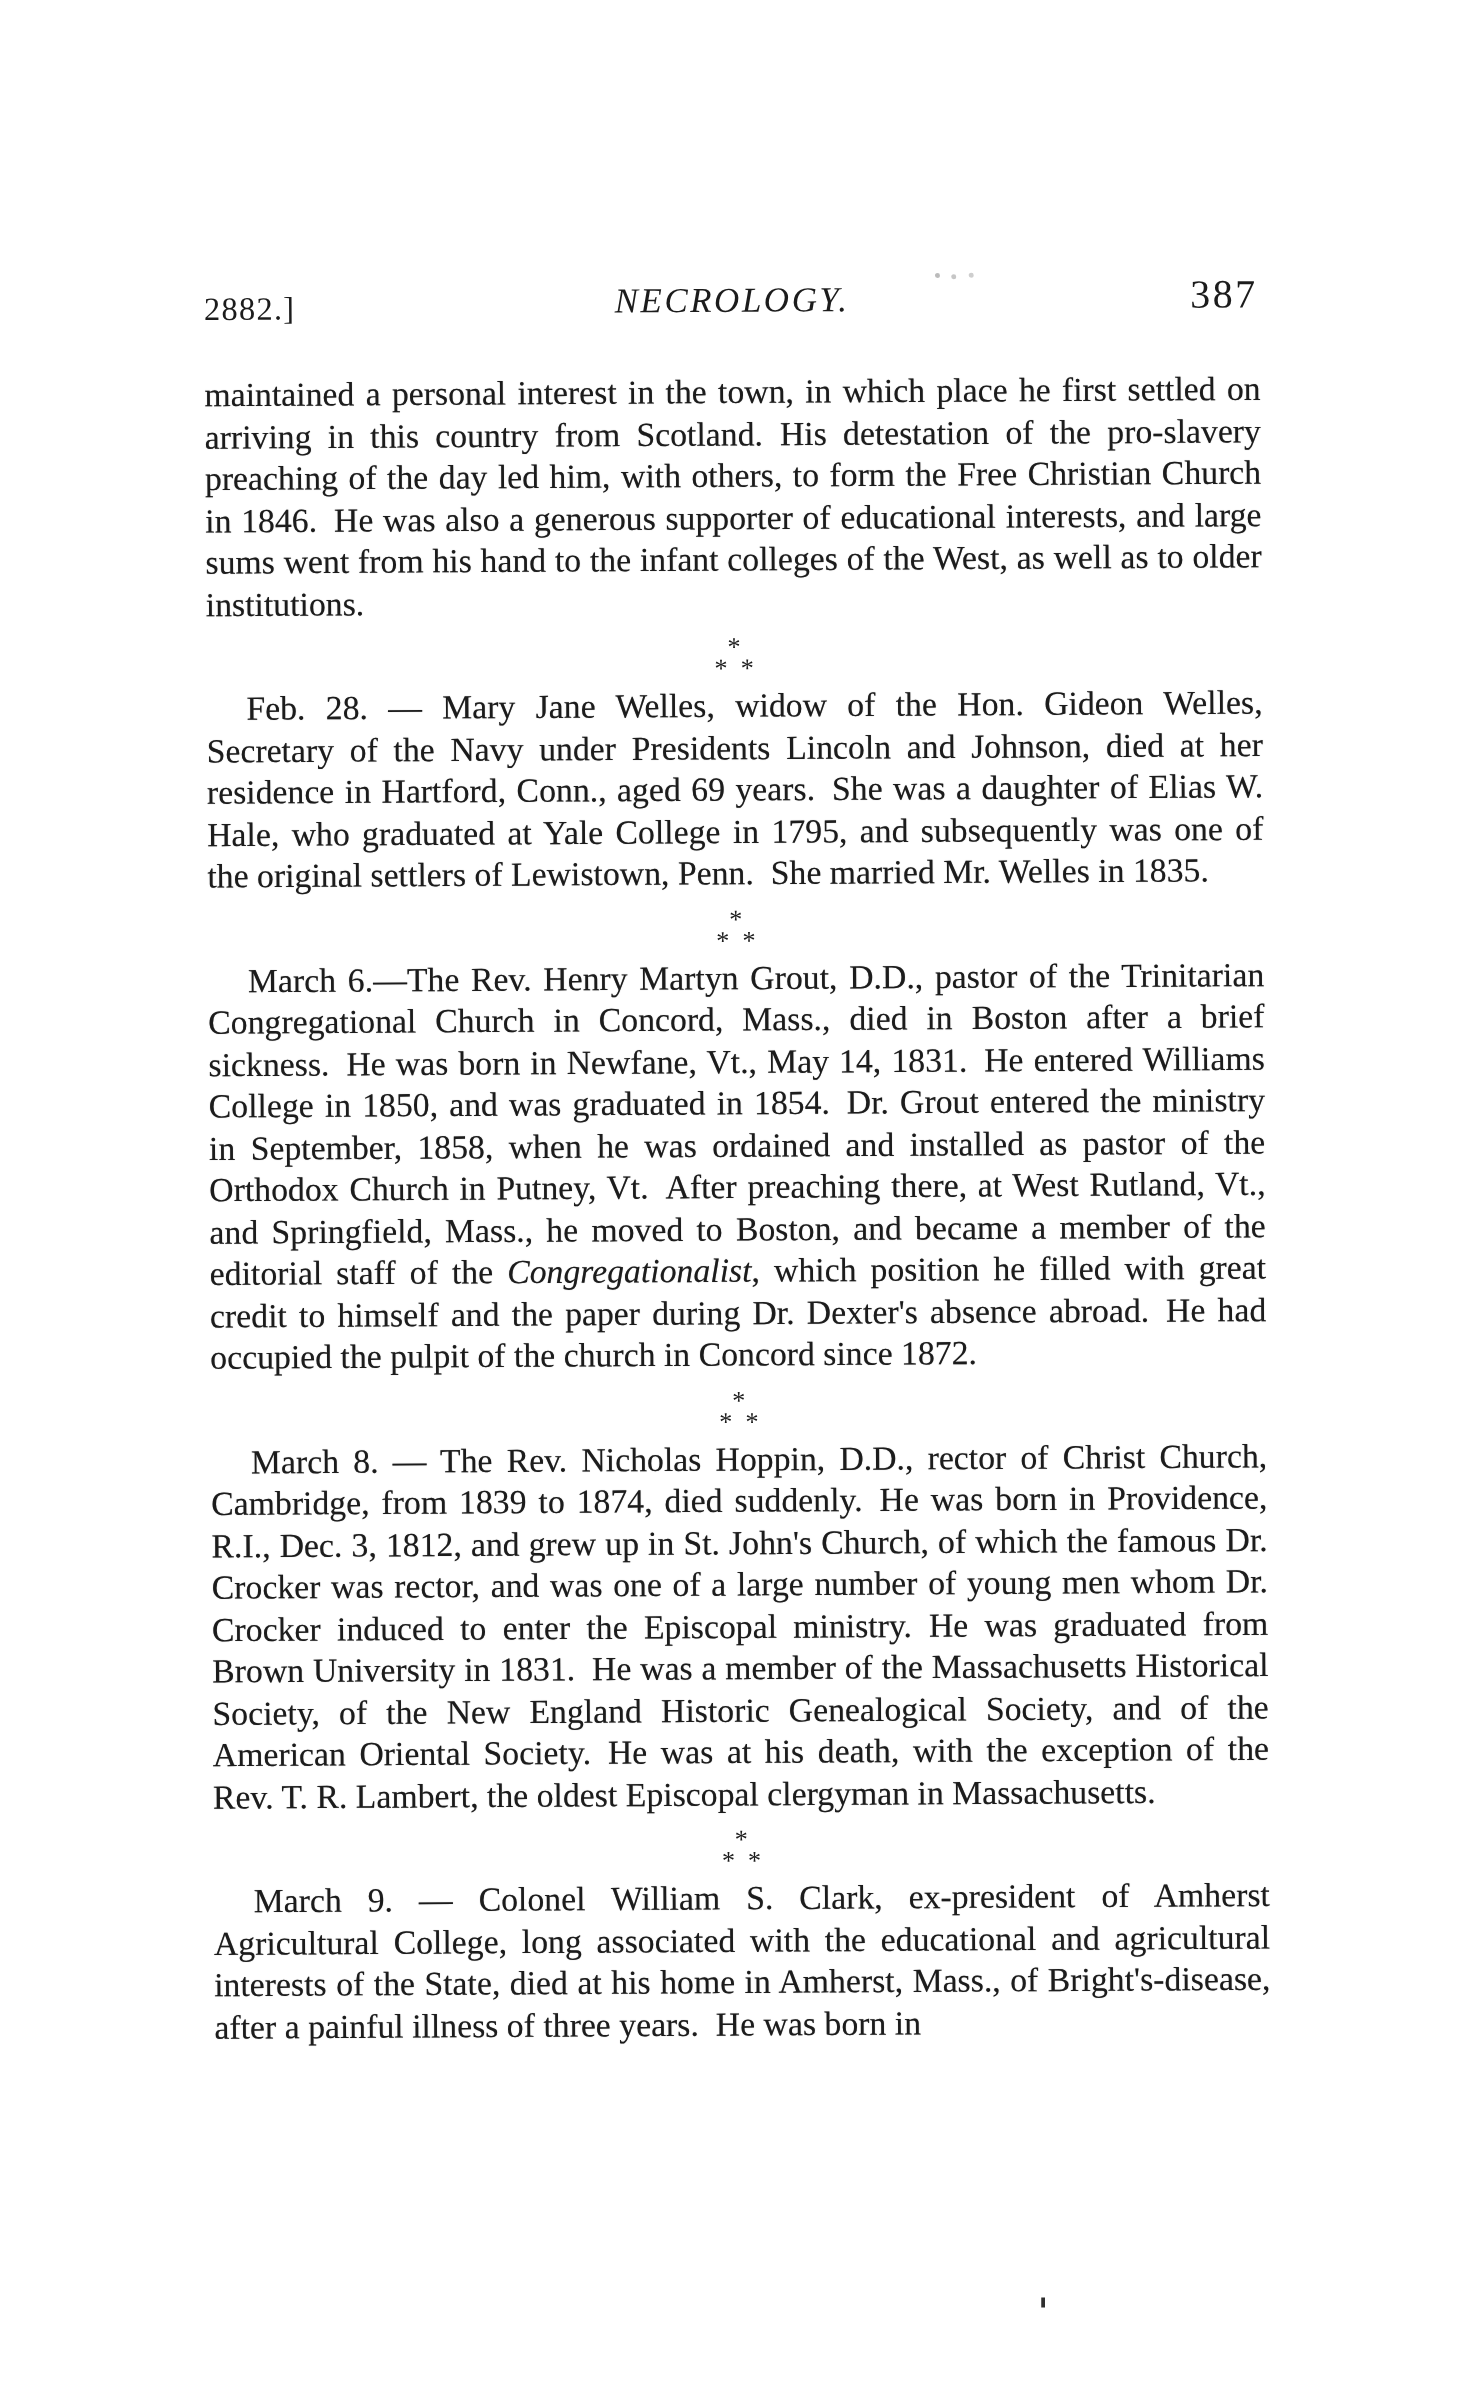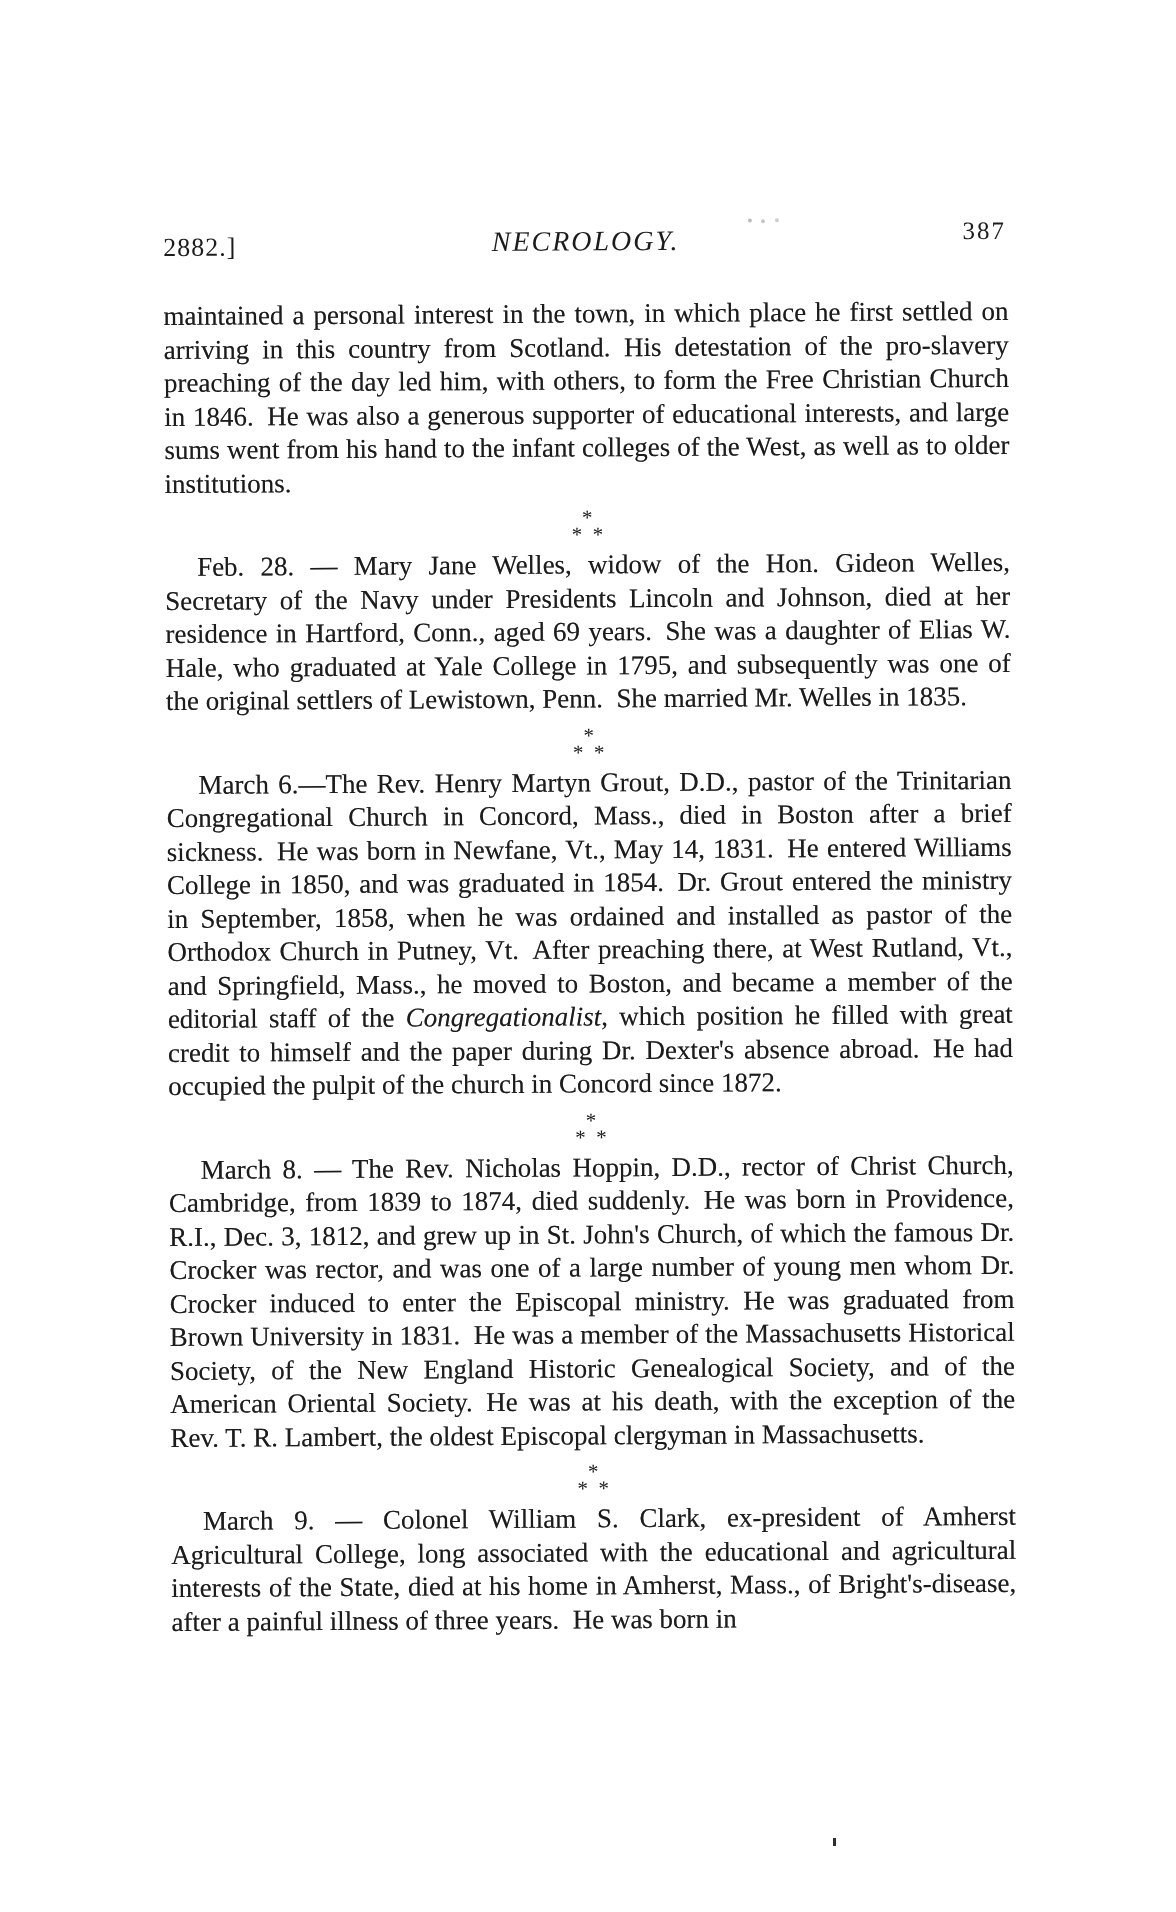--- a/index.html
+++ b/index.html
@@ -41,21 +41,21 @@
     transform: translateX(-50%);
     top: 0;
     font-style: italic;
     font-size: 28px;
     letter-spacing: 2px;
   }
   .pagenum {
     position: absolute;
     right: 2px;
     top: -6px;
-    font-size: 25px;
+    font-size: 32px;
     letter-spacing: 2px;
   }
   .dots {
     position: absolute;
     left: 585px;
     top: -6px;
     width: 4px;
     height: 4px;
     border-radius: 50%;
     background: #b0b0b0;

